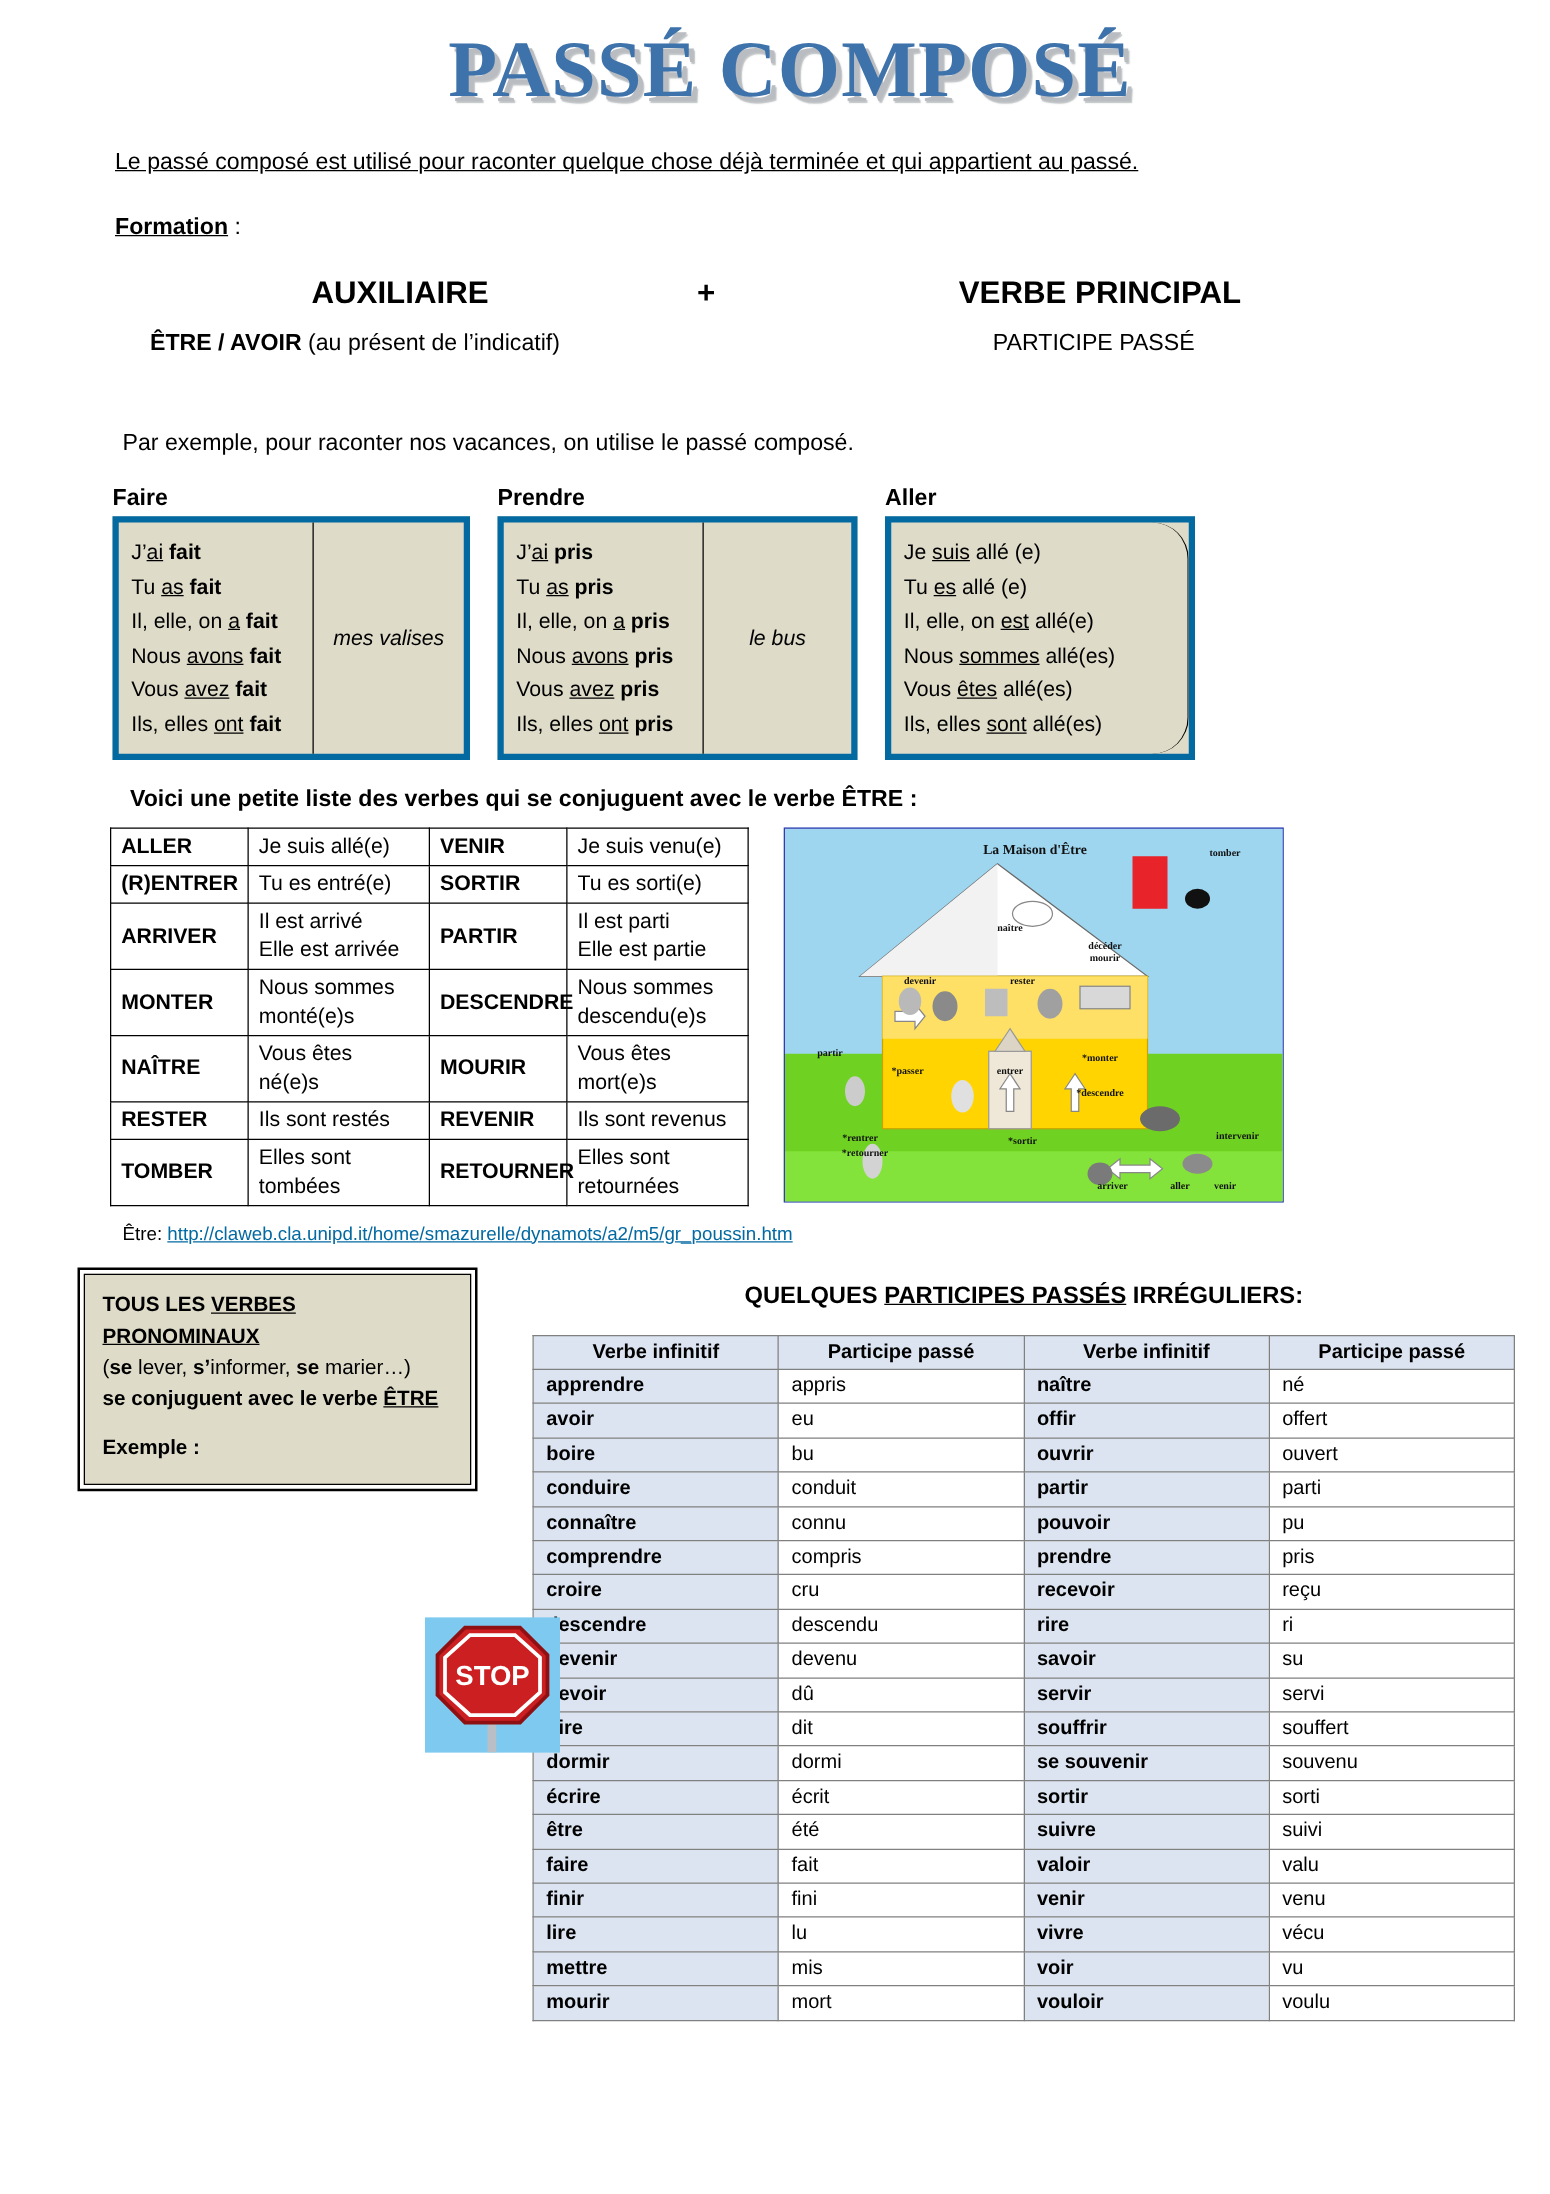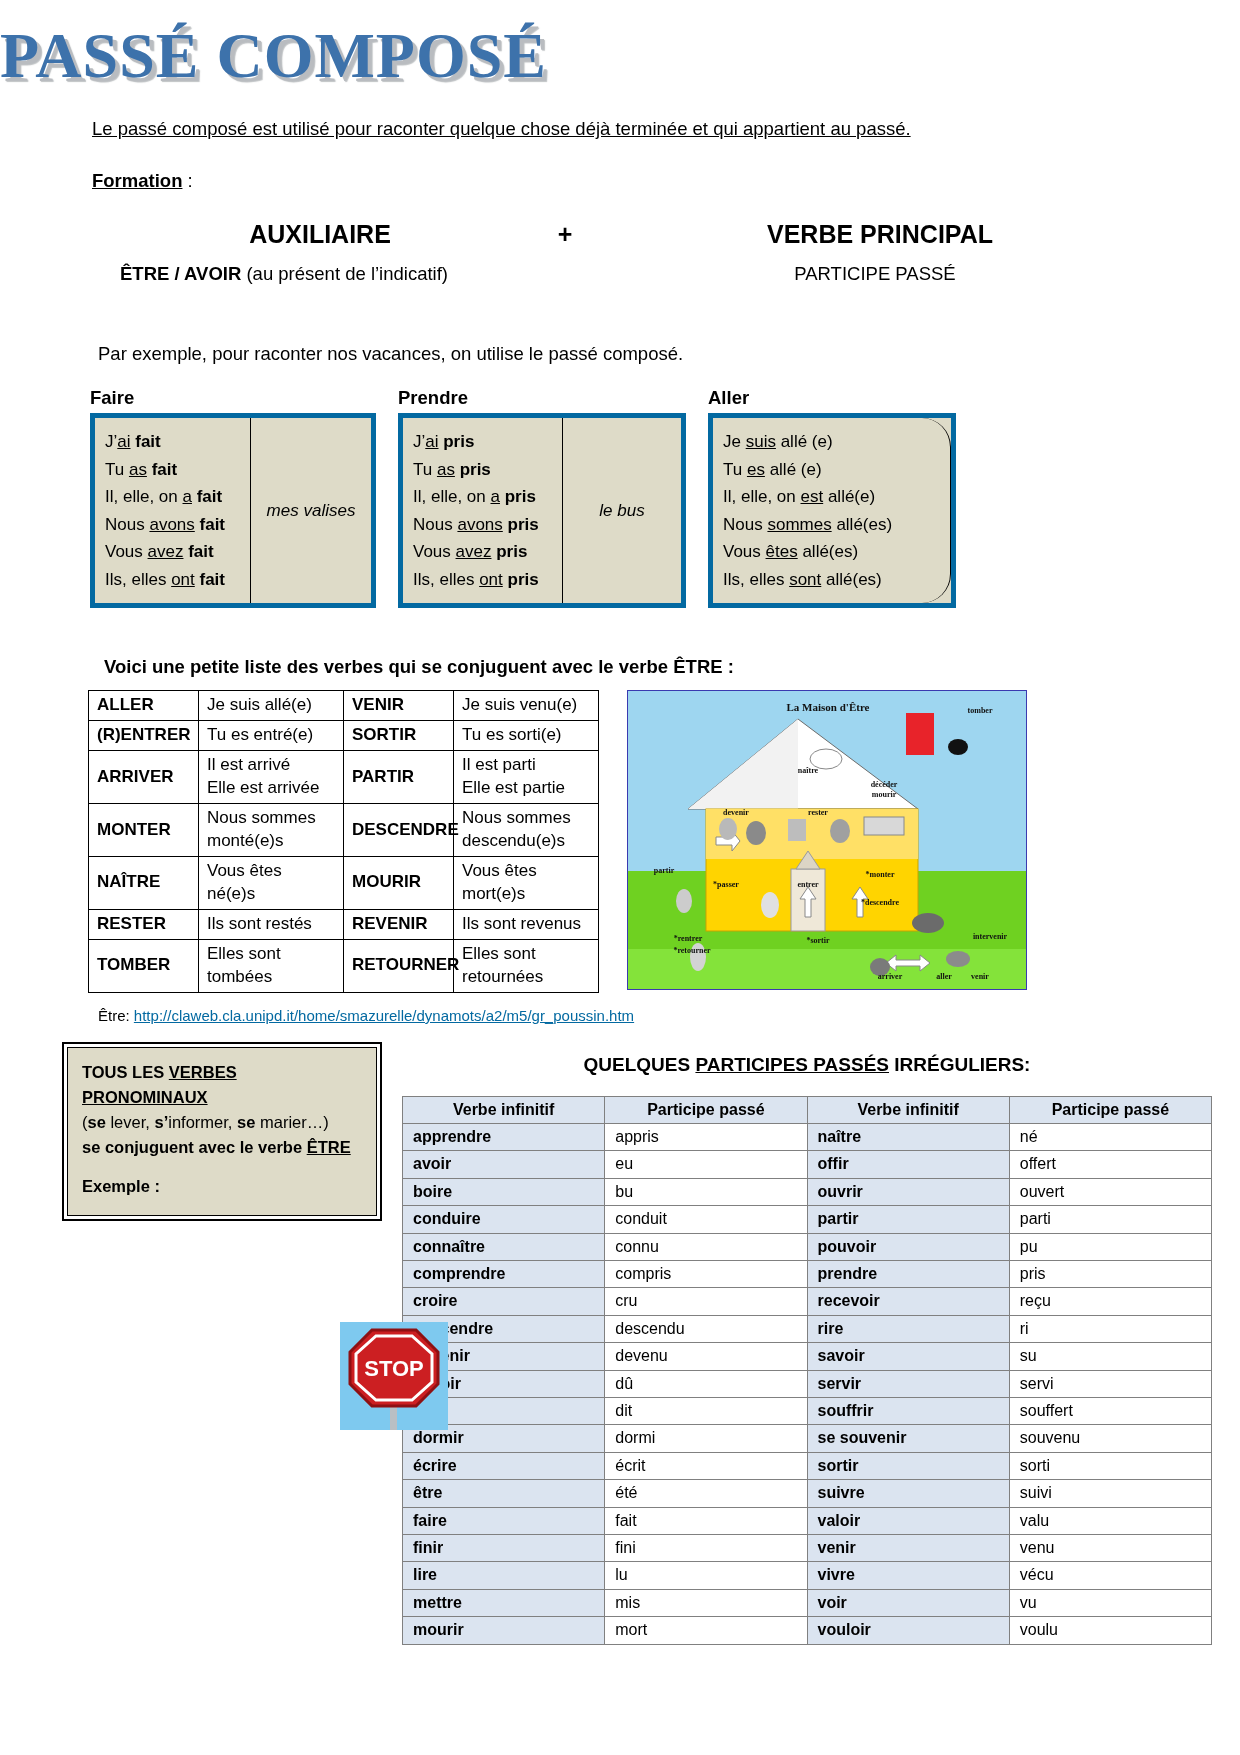--- a/index.html
+++ b/index.html
@@ -9,21 +9,21 @@
     height: 1755px;
     background: #ffffff;
     font-family: "Liberation Sans", sans-serif;
     color: #000000;
     position: relative;
     overflow: hidden;
   }
   .page { position: relative; width:1240px; height:1755px; padding: 0; }
 
   
-  .title-wrap { text-align:left; padding-top: 22px; }
+  .title-wrap { text-align:center; padding-top: 22px; padding-left: 24px; }
   .title {
     font-family: "Liberation Serif", serif;
     font-weight: bold;
     font-size: 64px;
     letter-spacing: 1px;
     color: #3d72ab;
     text-shadow: 4px 4px 0 #b9bcc0, 5px 5px 1px rgba(140,145,150,.55);
     display:inline-block;
     line-height: 1.05;
   }
@@ -75,21 +75,21 @@
   .conj-left { padding: 10px 12px 10px 10px; font-size:17px; line-height: 1.62; border-right:1px solid #000; }
   .conj-right { display:flex; align-items:center; justify-content:center; font-style:italic; font-size:17px; padding: 0 14px; min-width:118px; }
   .w1 .conj-left { width:156px; }
   .w2 .conj-left { width:160px; }
   .w3 .conj-left { width:238px;border-radius:29px; }
   .w1 .conj-right { width:120px; }
   .w2 .conj-right { width:104px; }
   .w3 .conj-right { width:110px; }
 
   
-  .etre-heading { margin: 48px 0 0 104px; font-weight:bold; font-size:18.5px; }
+  .etre-heading { margin: 20px 0 0 104px; font-weight:bold; font-size:18.5px; }
 
   
   .etre-zone { position:relative; margin-top: 12px; padding-left: 88px; display:flex; gap:28px; align-items:flex-start;}
   table.etre {
     border-collapse: collapse;
     font-size: 17px;
     width: 510px;
     table-layout: fixed;
   }
   table.etre td { border:1px solid #000; padding: 3px 8px; vertical-align: middle; line-height:1.35;}
@@ -101,21 +101,21 @@
     width: 400px; height: 300px;
     border: 1px solid #3a3ab0;
     position: relative; overflow:hidden;
     background: #9ed6f0;
   }
 
   .link-line { margin: 14px 0 0 98px; font-size: 15px; }
   .link-line a { color:#0369a1; text-decoration: underline; }
 
   
-  .lower { position:relative; margin-top: 18px; display:flex; padding-left: 62px; gap: 20px; align-items:flex-start;}
+  .lower { position:relative; margin-top: 18px; display:flex; padding-left: 62px; gap: 44px; align-items:flex-start;}
   .pron-outer {
     border: 2px solid #000;
     padding: 3px;
     width: 320px;
   }
   .pron-inner {
     border: 1px solid #000;
     background: #dedbc8;
     padding: 12px 14px 16px 14px;
     font-size: 16.5px;

